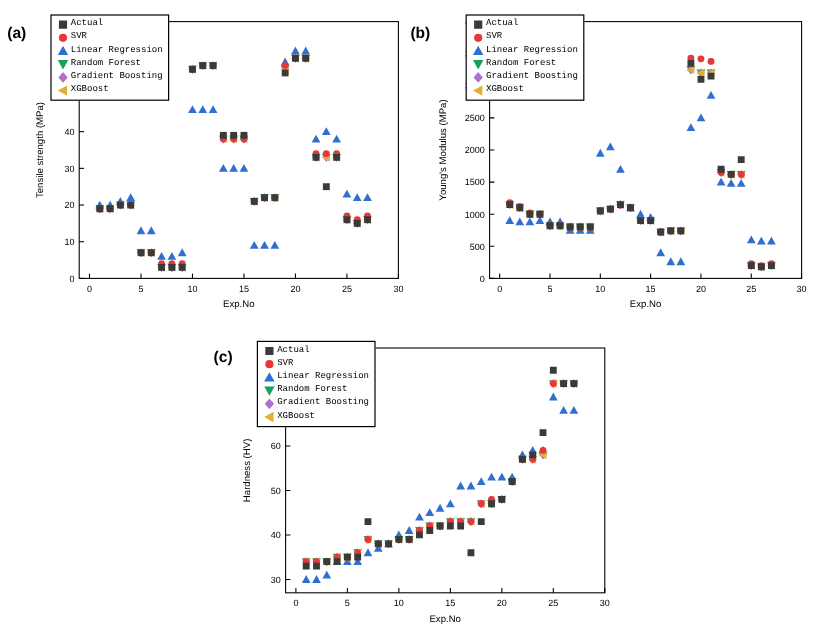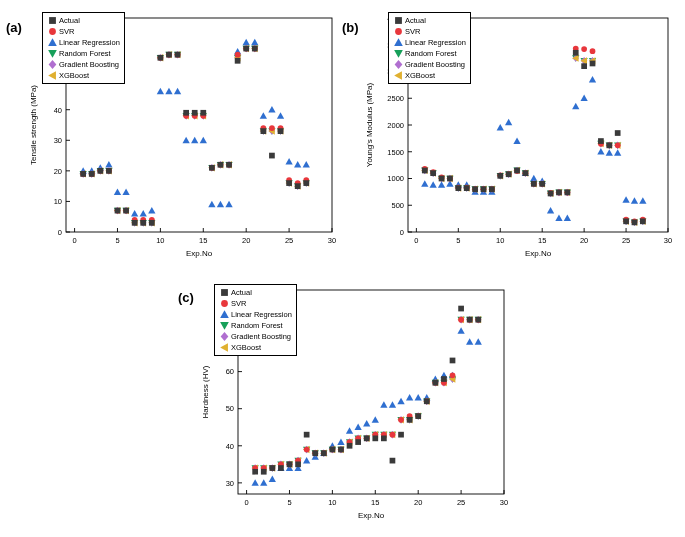--- a/index.html
+++ b/index.html
@@ -5,21 +5,21 @@
   html,body{margin:0;padding:0;}
   body{width:685px;height:537px;background:#ffffff;font-family:"Liberation Sans",sans-serif;position:relative;overflow:hidden;}
   .panel-label{position:absolute;font-size:13px;font-weight:bold;color:#000;}
   .plot-wrap{position:absolute;}
   svg{display:block;}
   .axis-title{font-size:8px;fill:#000;font-family:"Liberation Sans",sans-serif;}
   .tick-label{font-size:7.5px;fill:#000;font-family:"Liberation Sans",sans-serif;}
   .legend-box{position:absolute;border:1px solid #000;background:#fff;padding:2px 4px 2px 3px;}
   .legend-row{display:flex;align-items:center;height:11px;}
   .legend-mark{width:13px;display:flex;align-items:center;justify-content:center;}
-  .legend-text{font-size:7.5px;color:#000;font-family:Liberation Sans, sans-serif;line-height:11px;white-space:nowrap;}
+  .legend-text{font-size:7.5px;color:#000;font-family:Liberation Mono, monospace;line-height:11px;white-space:nowrap;}
 </style>
 </head>
 <body>
 
 <div class="panel-label" style="left:6px;top:20px;">(a)</div>
 <div class="plot-wrap" style="left:20px;top:10px;">
   <svg id="svg-a" width="320" height="260">
       <rect x="46" y="8" width="266" height="214" fill="none" stroke="#000" stroke-width="0.9"></rect>
       <line x1="54.58064516129032" x2="54.58064516129032" y1="222" y2="218" stroke="#000" stroke-width="0.9"></line>
       <text x="54.58064516129032" y="233" text-anchor="middle" class="tick-label">0</text>

